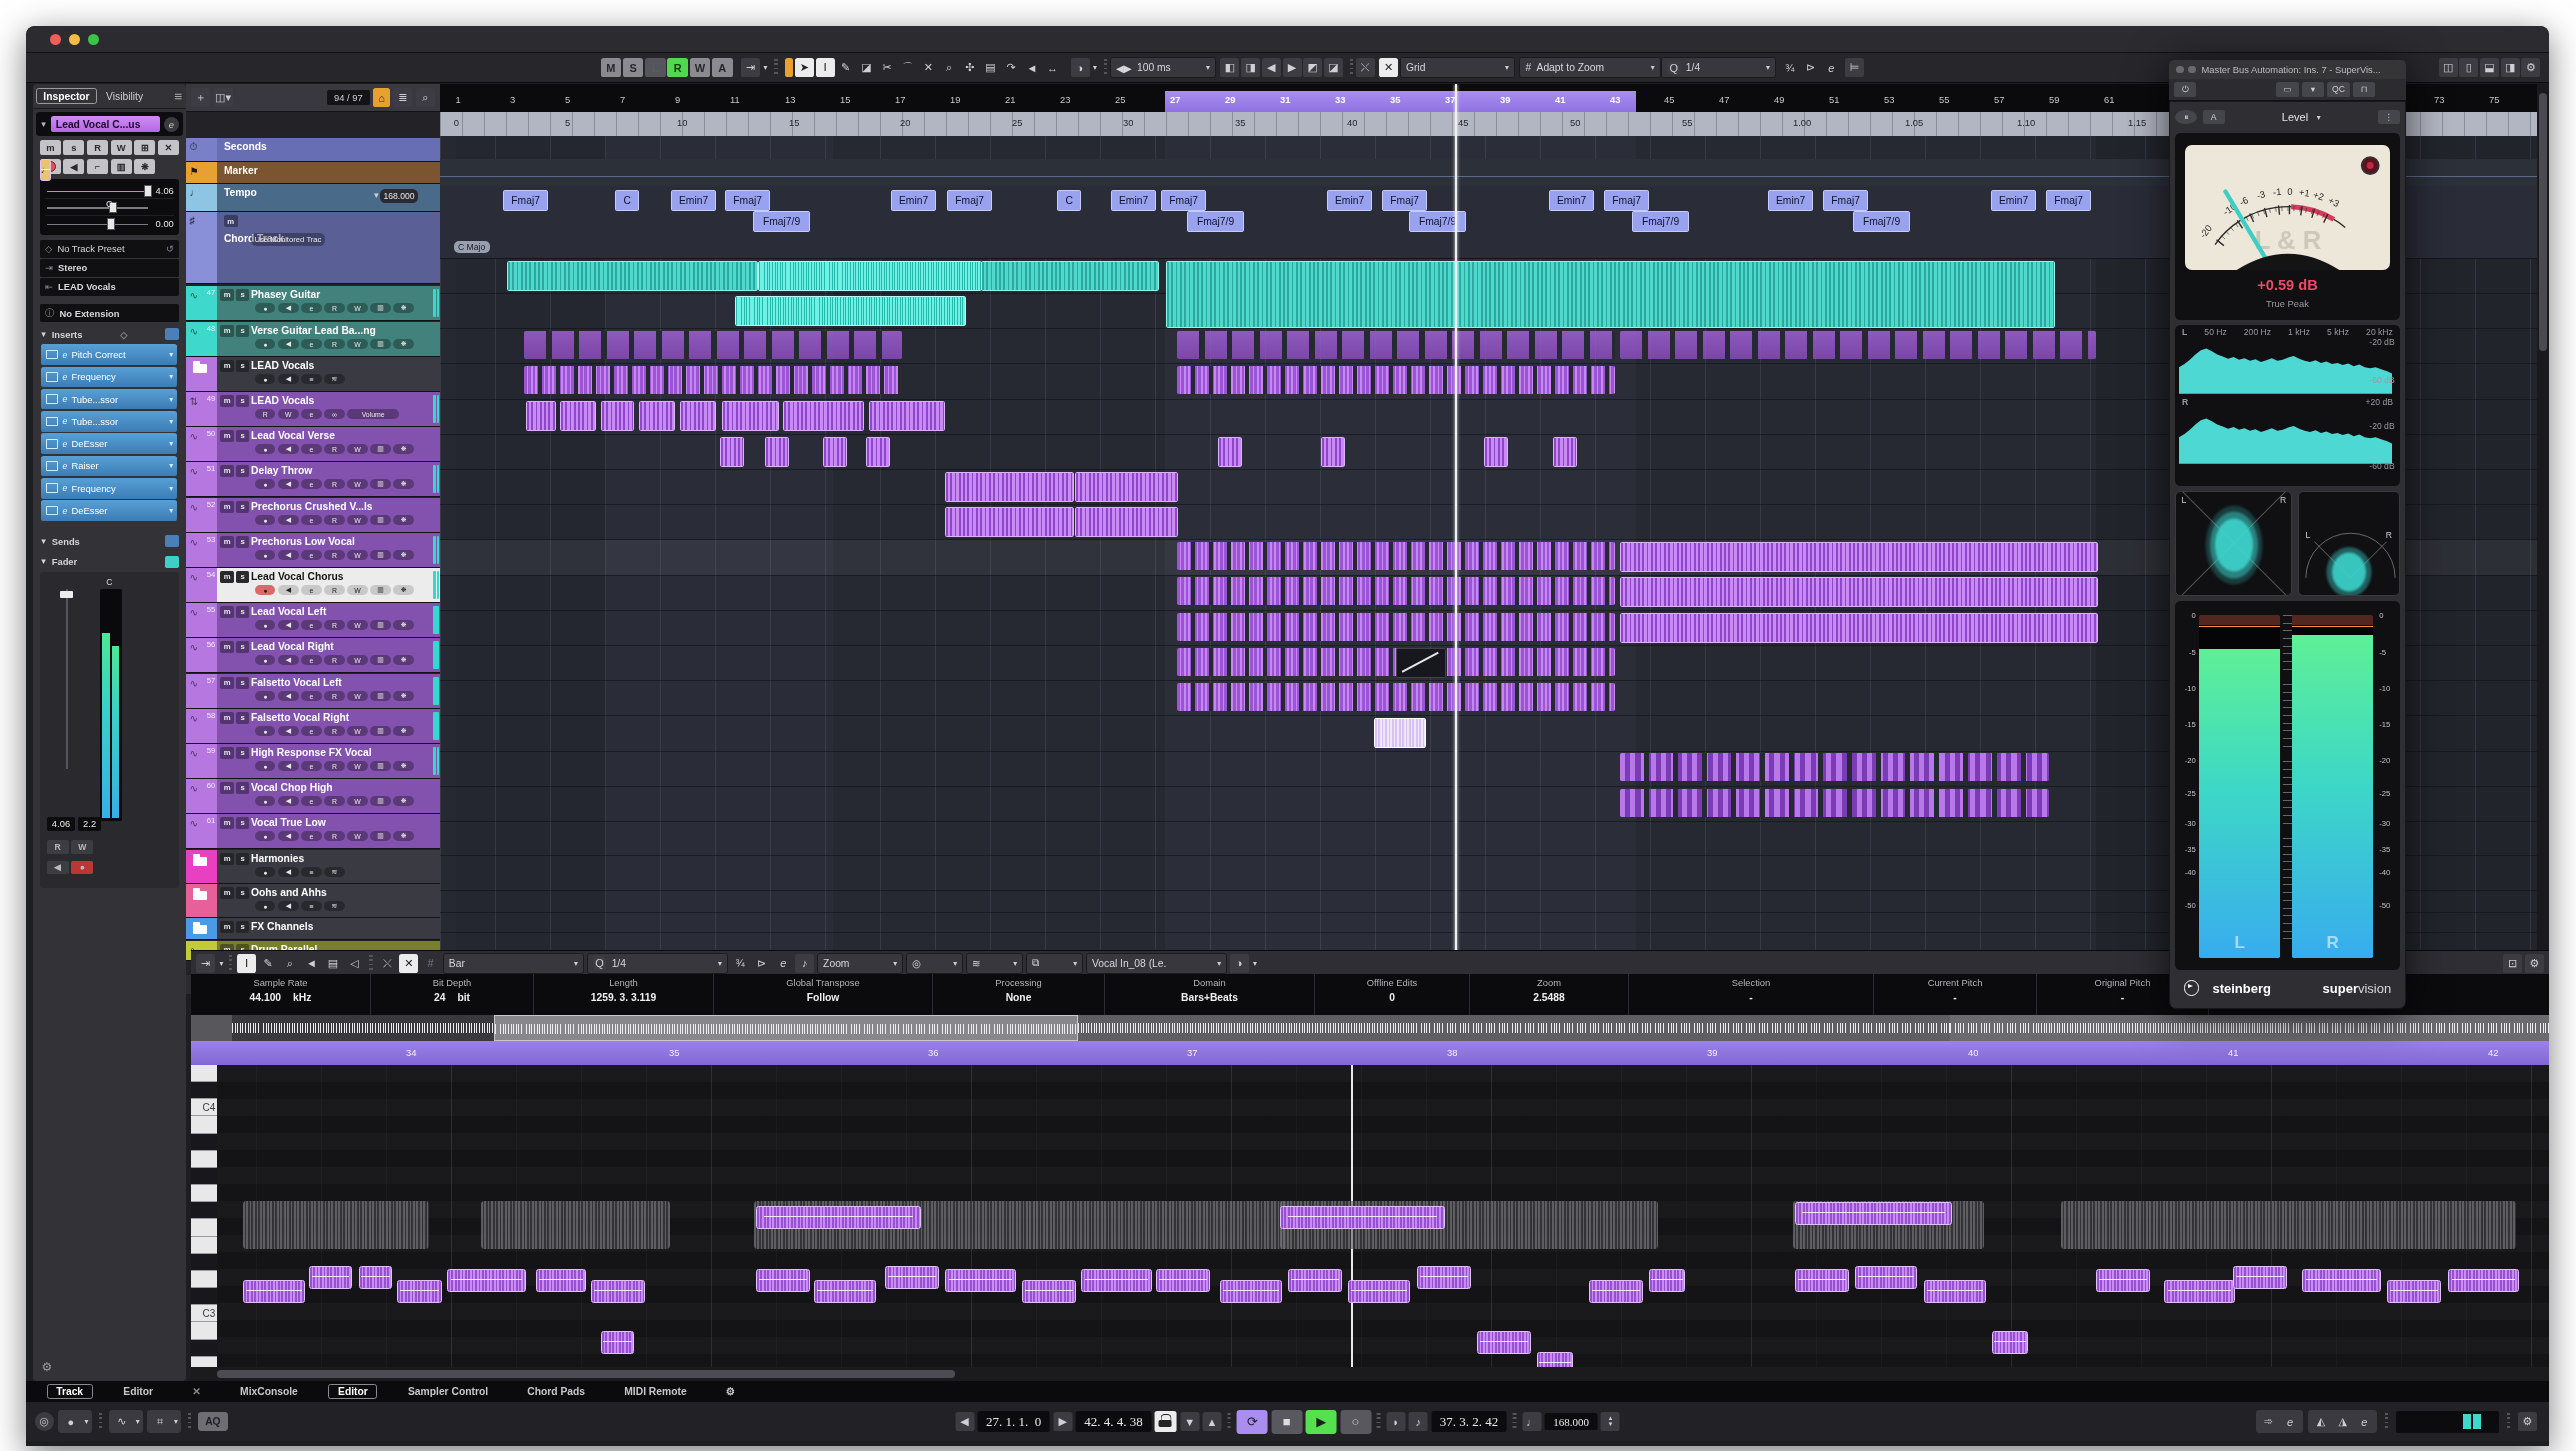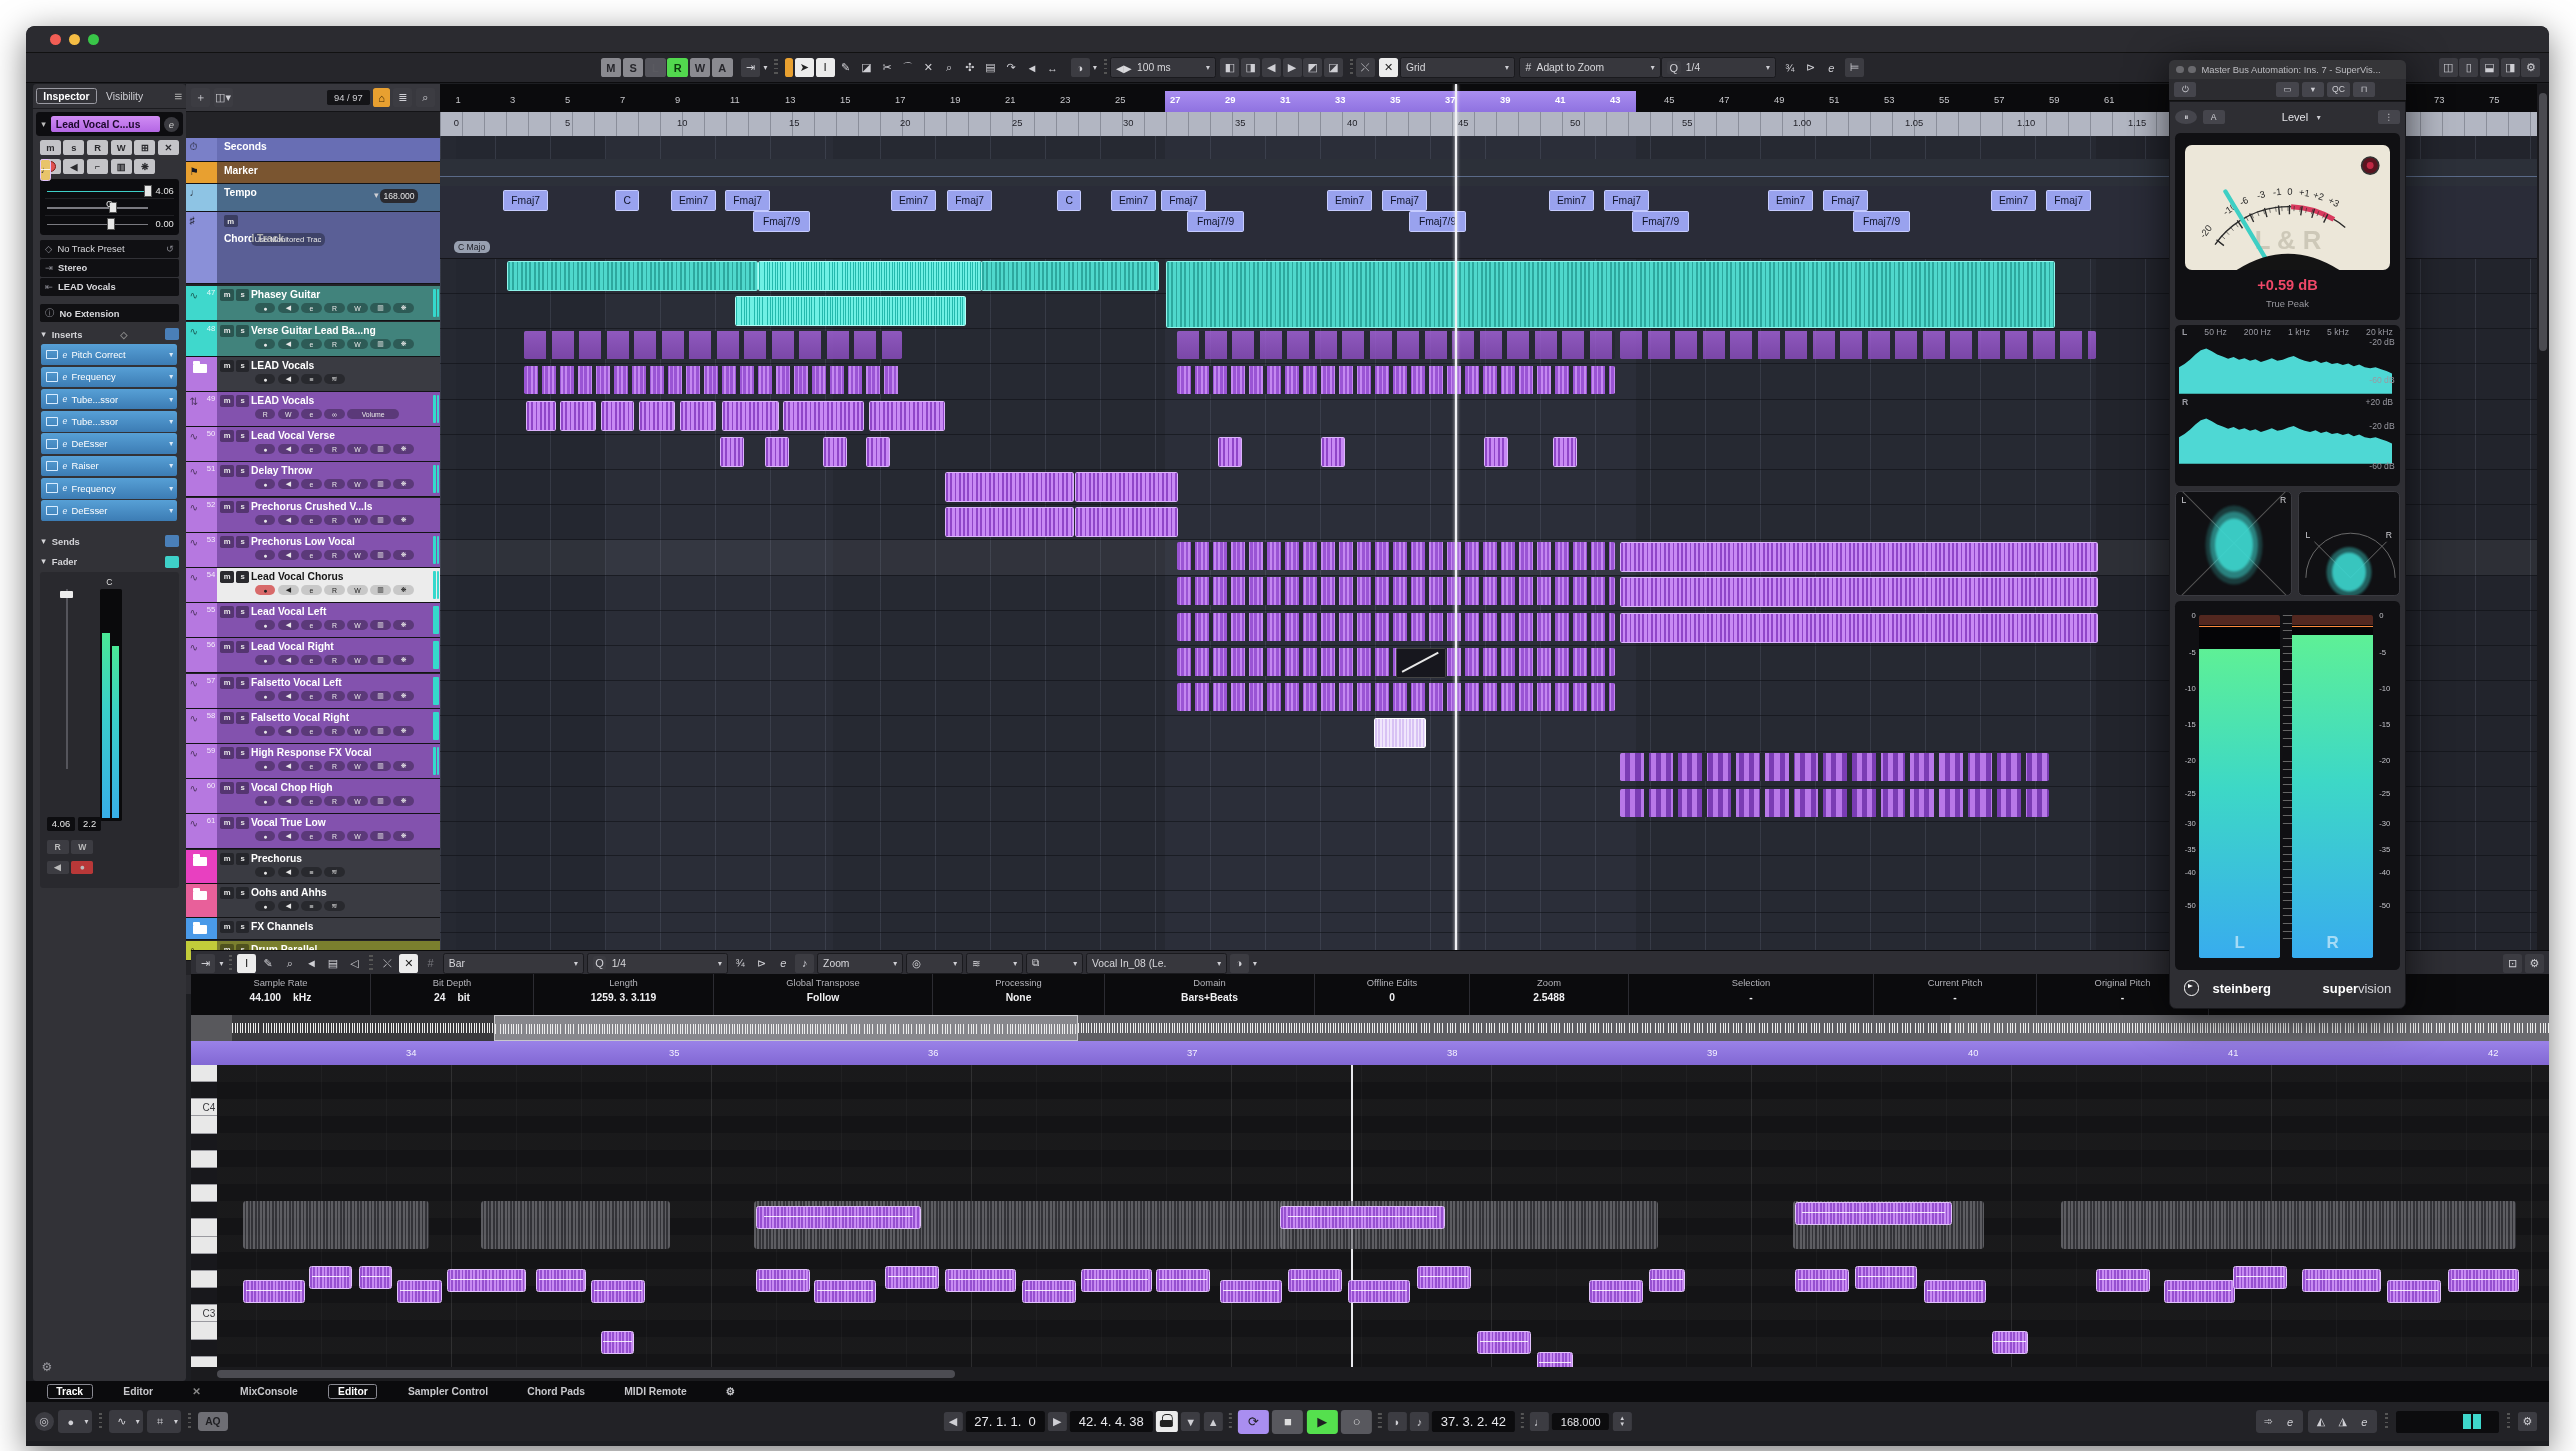--- a/index.html
+++ b/index.html
@@ -141,21 +141,21 @@
   
   #tabsrow{position:absolute;left:0;top:1355px;right:0;height:20.6px;background:#0b0b0d;display:flex;align-items:center;gap:22px;padding:0 20.6px;}
   .ztab{color:#c8c8cc;font-size:10.3px;font-weight:bold;padding:0.9px 8.6px;border-radius:2.6px;}
   .ztab.boxed{border:0.9px solid #8a8a92;color:#fff;}
   
   #transport{position:absolute;left:0;top:1376px;right:0;height:39px;background:#222226;display:flex;align-items:center;}
   .tr-left{position:absolute;left:8.6px;display:flex;align-items:center;gap:4.3px;}
   .tr-center{position:absolute;left:50%;transform:translateX(-50%);display:flex;align-items:center;gap:3.4px;}
   .tr-right{position:absolute;right:12px;display:flex;align-items:center;gap:5.2px;}
   .tgrp{display:flex;align-items:center;background:#3a3a40;border-radius:3.4px;padding:1.7px 3.4px;gap:2.6px;}
-  .tdisp{background:#0c0c0e;color:#e8e8ec;font-family:Liberation Sans, sans-serif;font-size:13px;padding:2.6px 8.6px;border-radius:2.6px;white-space:pre;}
+  .tdisp{background:#0c0c0e;color:#e8e8ec;font-family:Liberation Serif, serif;font-size:13px;padding:2.6px 8.6px;border-radius:2.6px;white-space:pre;}
   .tbtn{width:31px;height:24px;border-radius:3.4px;background:#6e6e74;display:flex;align-items:center;justify-content:center;color:#1e1e22;font-size:13px;}
   .tbtn.cycle{background:#a98ef0;}
   .tbtn.play{background:#55e04e;}
   .tbtn.dim{background:#58585e;color:#ddd;}
   .lockbtn{width:22px;height:20.6px;background:#ececec;border-radius:2.6px;position:relative;}
   .lockbtn::before{content:"";position:absolute;top:2.6px;left:6px;width:8.6px;height:6px;border:1.7px solid #222;border-bottom:none;border-radius:4.3px 4.3px 0 0;}
   .lockbtn::after{content:"";position:absolute;top:8.6px;left:4.3px;width:13px;height:7.7px;background:#222;border-radius:1.7px;}
   .perfmeter{width:103px;height:22px;background:#0c0c0e;border-radius:2.6px;position:relative;}
   .perfmeter i{position:absolute;top:3.4px;width:7.7px;height:15.5px;background:#3ed8cc;}
   .aqbtn{background:#6e6e74;color:#1e1e22;font-size:10.3px;font-weight:bold;border-radius:3.4px;padding:4.3px 6.9px;}
@@ -880,21 +880,21 @@
         </div>
         <div class="trow" style="top: 738px; height: 34px;">
           <div class="ttab" style="background: rgb(232, 64, 192);">
             <span class="folderglyph"></span>
           </div>
           <div class="tbody" style="background: rgb(58, 59, 66);">
             <div class="tms">
               <div class="msq">m</div>
               <div class="msq">s</div>
             </div>
-            <div class="tname">Prechorus</div>
+            <div class="tname">Harmonies</div>
             <div class="tctrls">
               <div class="cpill">●</div>
               <div class="cpill">◀</div>
               <div class="cpill">≡</div>
               <div class="cpill">≋</div>
             </div>
           </div>
         </div>
         <div class="trow" style="top: 772px; height: 34px;">
           <div class="ttab" style="background: rgb(232, 96, 154);">

